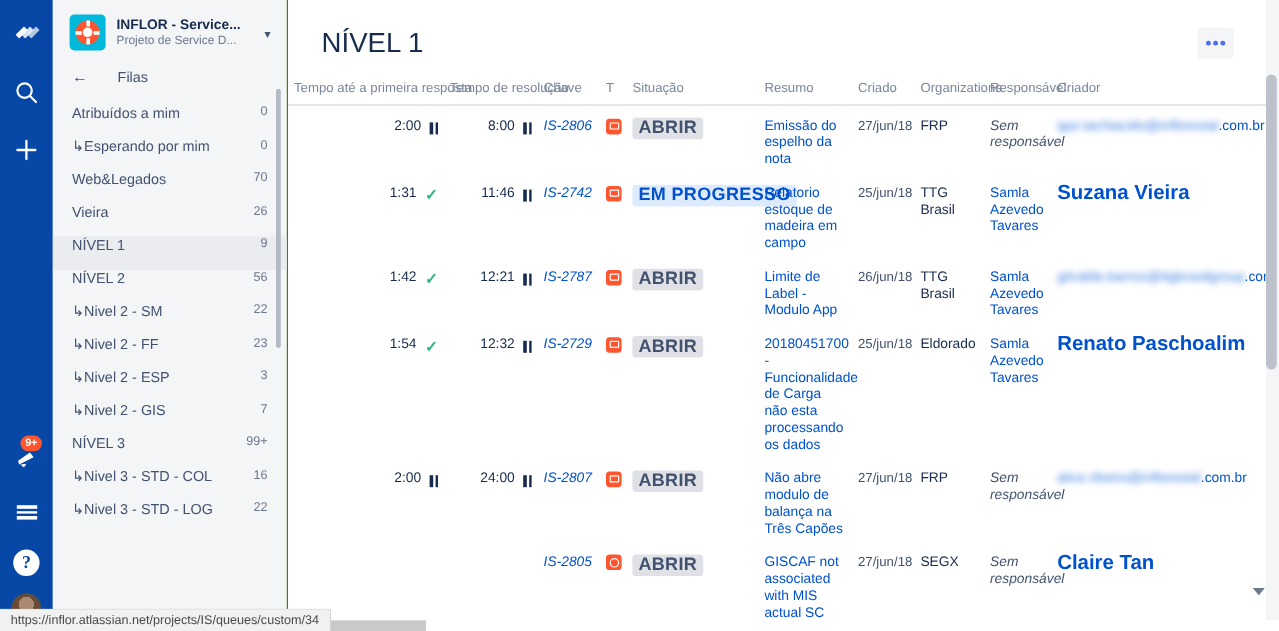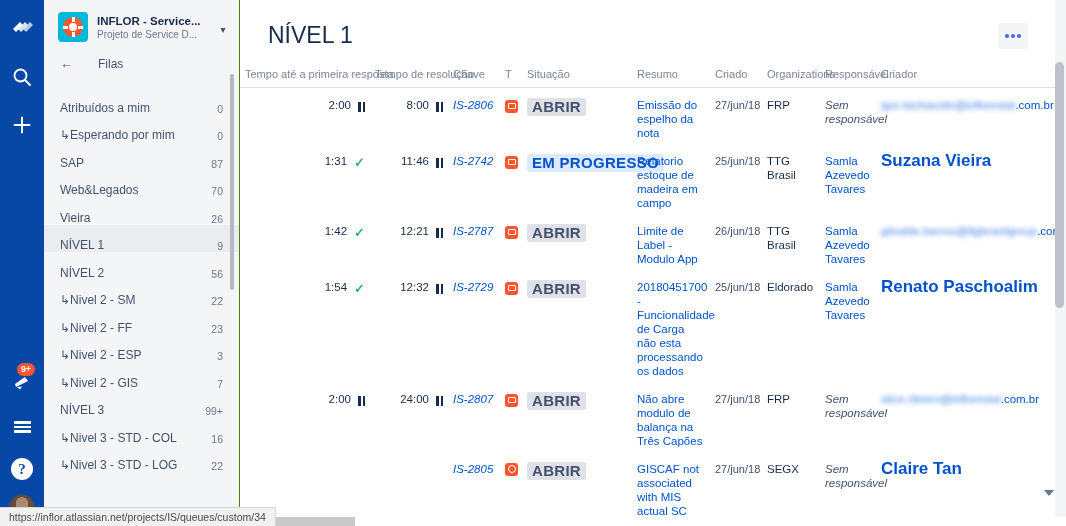--- a/index.html
+++ b/index.html
@@ -66,21 +66,21 @@
   .proj-name { font-size: 11.5px; font-weight: bold; color: #172B4D; line-height: 14px; white-space: nowrap; overflow: hidden; }
   .proj-sub { font-size: 10px; color: #6B778C; line-height: 13px; white-space: nowrap; overflow: hidden; }
   .proj-chev { flex: 0 0 16px; color: #42526E; font-size: 10px; text-align: center; padding-top: 4px; }
 
   .queues-row { display: flex; align-items: center; padding: 4px 8px 8px 16px; }
   .back-arrow { color: #42526E; font-size: 13px; width: 20px; }
   .queues-label { font-size: 12px; color: #42526E; margin-left: 18px; }
 
   .nav-list { margin-top: 8px; }
   .nav-item {
-    display: flex; align-items: flex-end;
+    display: flex; align-items: flex-start;
     height: 27.5px; padding: 0 16px 0 16px;
     font-size: 12px; color: #42526E;
     cursor: pointer; white-space: nowrap;
   }
   .nav-item.selected { background: #EBECF0; }
   .nav-label { flex: 1 1 auto; overflow: hidden; text-overflow: ellipsis; }
   .nav-count { font-size: 10.5px; color: #6B778C; flex: 0 0 auto; padding-left: 6px; }
 
   .sb-scroll { position: absolute; left: 186px; top: 74px; width: 4px; height: 216px;
                background: #B3BAC5; border-radius: 2px; }
@@ -227,24 +227,20 @@
 
     <div class="nav-list" id="navList">
         <div class="nav-item">
           <div class="nav-label">Atribuídos a mim</div>
           <div class="nav-count">0</div>
         </div>
         <div class="nav-item">
           <span class="sub">↳ </span>
           <div class="nav-label">Esperando por mim</div>
           <div class="nav-count">0</div>
-        </div>
-        <div class="nav-item">
-          <div class="nav-label">SAP</div>
-          <div class="nav-count">87</div>
         </div>
         <div class="nav-item">
           <div class="nav-label">Web&amp;Legados</div>
           <div class="nav-count">70</div>
         </div>
         <div class="nav-item">
           <div class="nav-label">Vieira</div>
           <div class="nav-count">26</div>
         </div>
         <div class="nav-item selected">

